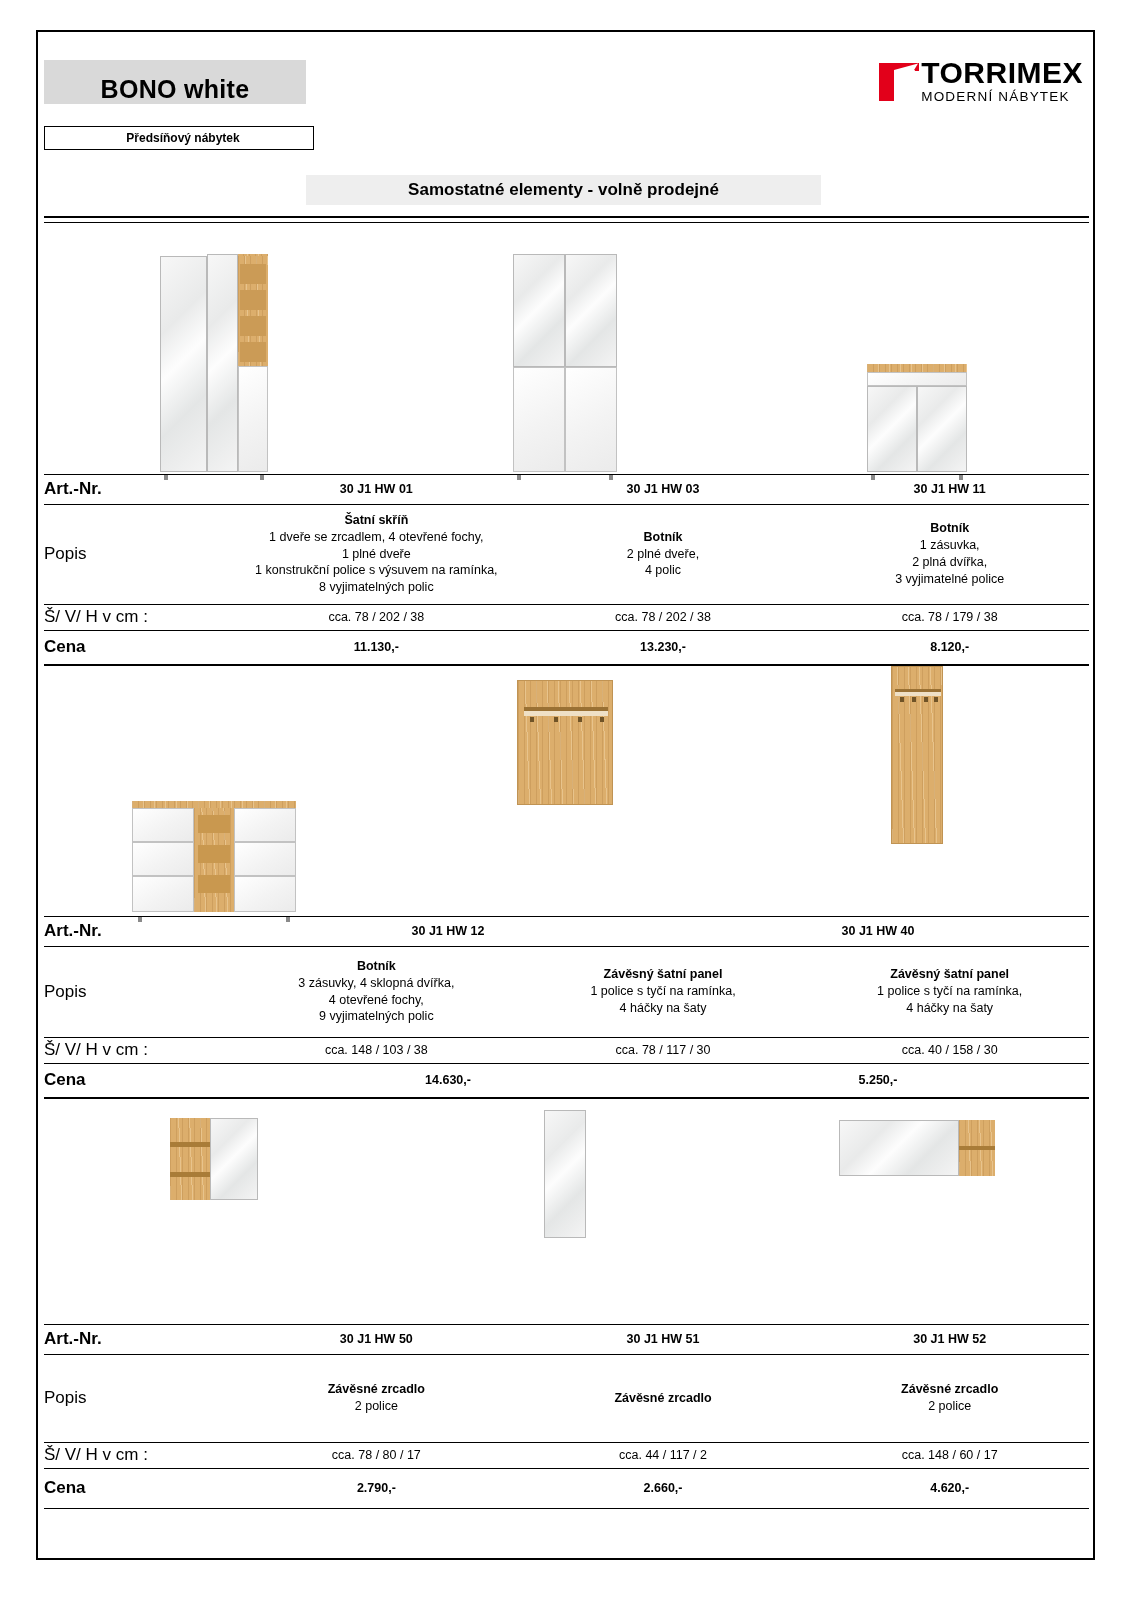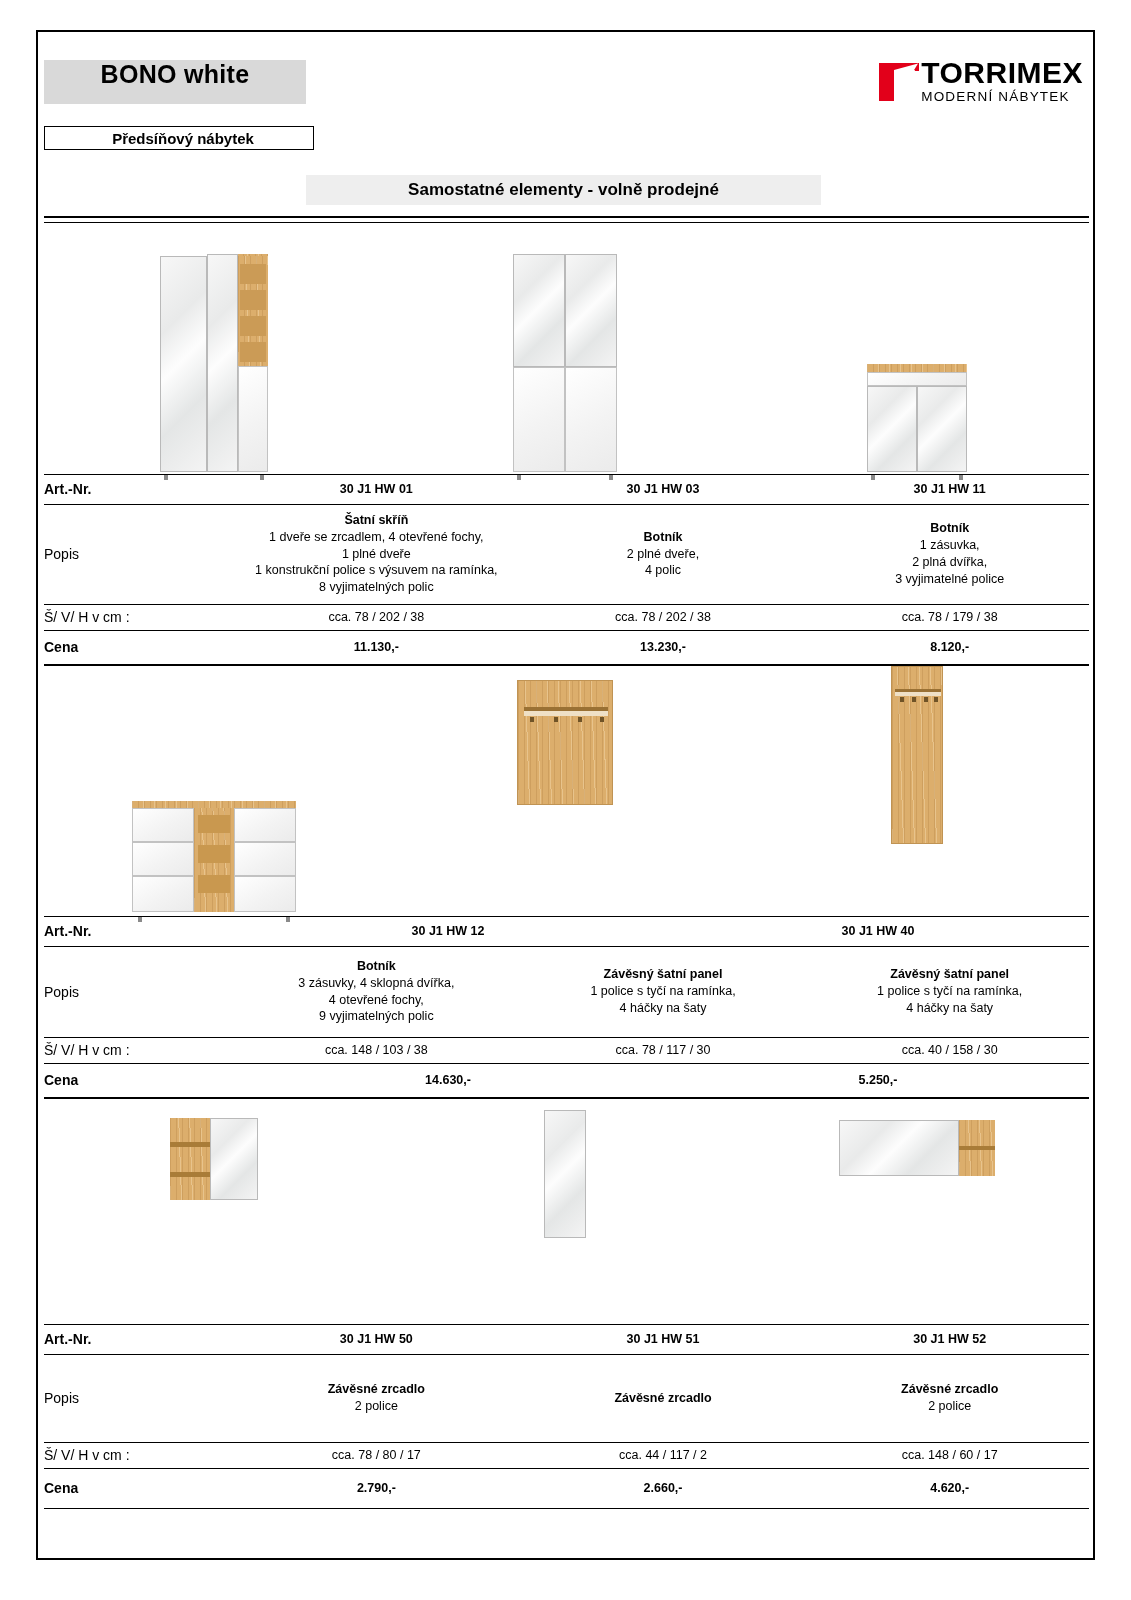--- a/index.html
+++ b/index.html
@@ -34,42 +34,42 @@
     height: 115px;
   }
   .brand-box {
     position: absolute;
     left: 6px;
     top: 28px;
     width: 262px;
     height: 44px;
     background: #d9d9d9;
     display: flex;
-    align-items: flex-start;
+    align-items: flex-end;
     justify-content: center;
   }
   .brand-box span {
     font-size: 25px;
     font-weight: bold;
     letter-spacing: .3px;
   }
   .subtitle-box {
     position: absolute;
     left: 6px;
     top: 94px;
     width: 268px;
     height: 22px;
     border: 1px solid #000;
     display: flex;
     align-items: center;
     justify-content: center;
     background: #fff;
   }
   .subtitle-box span {
-    font-size: 15px;
+    font-size: 12px;
     font-weight: bold;
     padding-left: 8px;
   }
   .logo {
     position: absolute;
     right: 10px;
     top: 26px;
     display: flex;
     align-items: center;
   }
@@ -161,21 +161,21 @@
 
   .cell-row {
     position: relative;
     width: 100%;
     display: flex;
   }
   .cell-row .lbl {
     flex: 0 0 195px;
     padding-left: 6px;
     box-sizing: border-box;
-    font-size: 14px;
+    font-size: 17px;
     display: flex;
     align-items: center;
   }
   .cell-row .c {
     flex: 1 1 0;
     text-align: center;
     font-size: 12.5px;
     display: flex;
     flex-direction: column;
     align-items: center;

